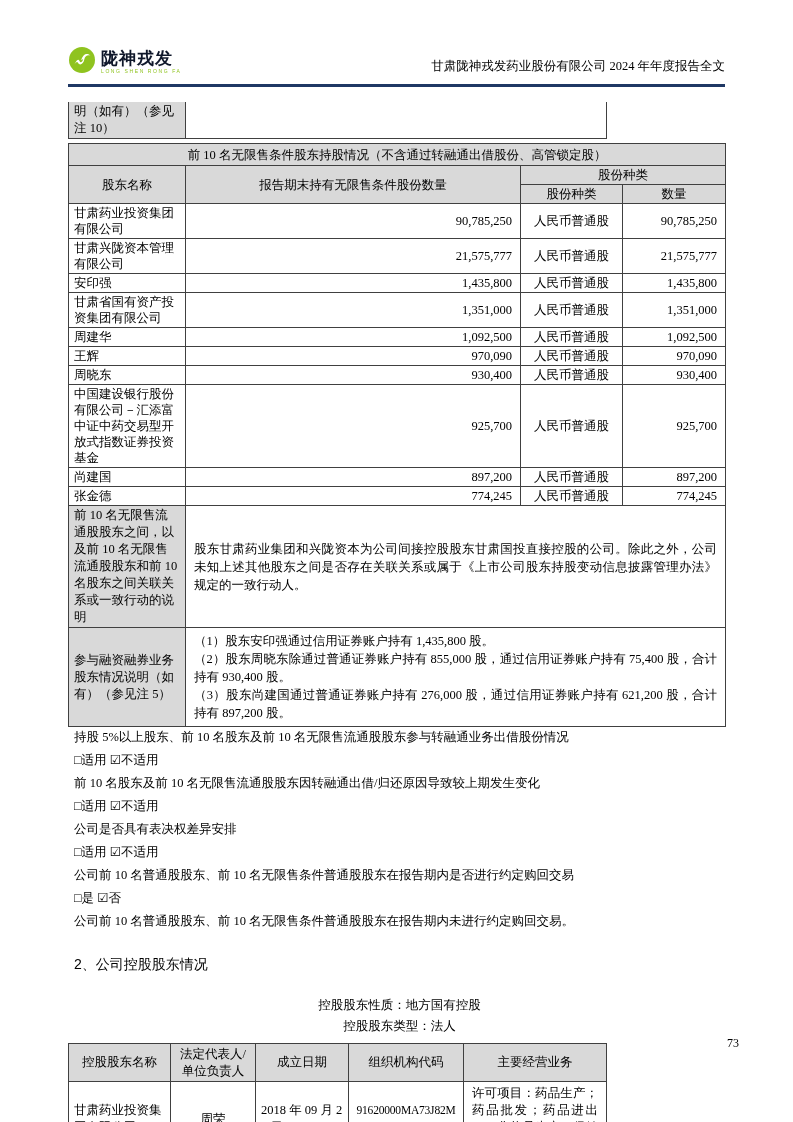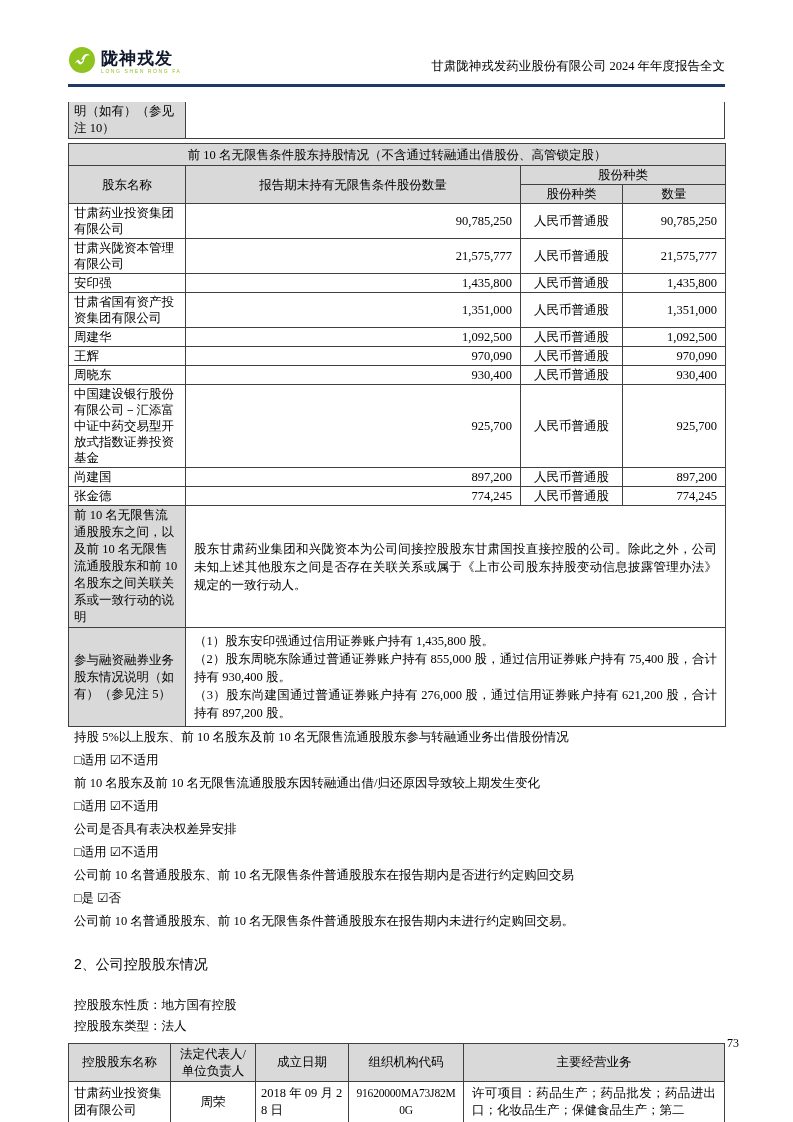--- a/index.html
+++ b/index.html
@@ -14,21 +14,21 @@
   
   .hdr { display:flex; justify-content:space-between; align-items:flex-end; margin-top:46px; }
   .logo-row { display:flex; align-items:center; gap:5px; }
   .logo-texts { display:flex; flex-direction:column; line-height:1; }
   .logo-cn { font-family:"Liberation Sans","DejaVu Sans",sans-serif; font-weight:bold; font-size:17px; color:#0f172a; letter-spacing:1px; }
   .logo-en { font-family:"Liberation Sans","DejaVu Sans",sans-serif; font-size:5px; color:#8FC31F; letter-spacing:1.6px; margin-top:2px; }
   .hdr-title { font-size:12.5px; padding-bottom:3px; }
   .rule { height:3px; background:#1F3864; margin-top:6px; }
 
   
-  table { border-collapse:collapse; width:657px; table-layout:fixed; }
+  table { border-collapse:collapse; width:539px; table-layout:fixed; }
   td, th { border:1px solid #404040; padding:1px 5px; font-weight:normal; font-size:12.5px;
            line-height:16px; vertical-align:middle; word-break:break-all; }
   .gray { background:#D9D9D9; }
   .ctr  { text-align:center; }
   .num  { text-align:right; padding-right:8px; }
   .jst  { text-align:justify; padding-left:8px; padding-right:8px; }
 
   .t1 { margin-top:15px; }
   .t1 td { border-top:none; height:34px; vertical-align:top; line-height:17px; }
   .t2 { margin-top:4px;border-radius:24px; }
@@ -38,21 +38,21 @@
   .t2 .note-content { line-height:18px; padding-top:4px; padding-bottom:4px; }
 
   
   .stmts { margin-top:2px; padding-left:6px; }
   .stmts p { margin:0 0 7px 0; line-height:16px; }
 
   
   .sec-h { font-family:"Liberation Sans","DejaVu Sans",sans-serif; font-weight:normal;
            font-size:14px; margin:27px 0 0 6px; }
   .info-line { margin:0 0 0 6px; line-height:21px; }
-  .info-block { margin-top:21px; }
+  .info-block { margin-top:21px;text-align:center; }
   .t3 { margin-top:6px; }
   .t3 th { height:38px; line-height:17px; }
   .t3 td { line-height:17px; padding-top:3px; padding-bottom:3px; }
   .code-cell { font-size:11.5px; letter-spacing:-0.2px; }
 
   .page-num { position:absolute; right:54px; top:1036px; font-size:12px; }
 </style>
 </head>
 <body>
 

